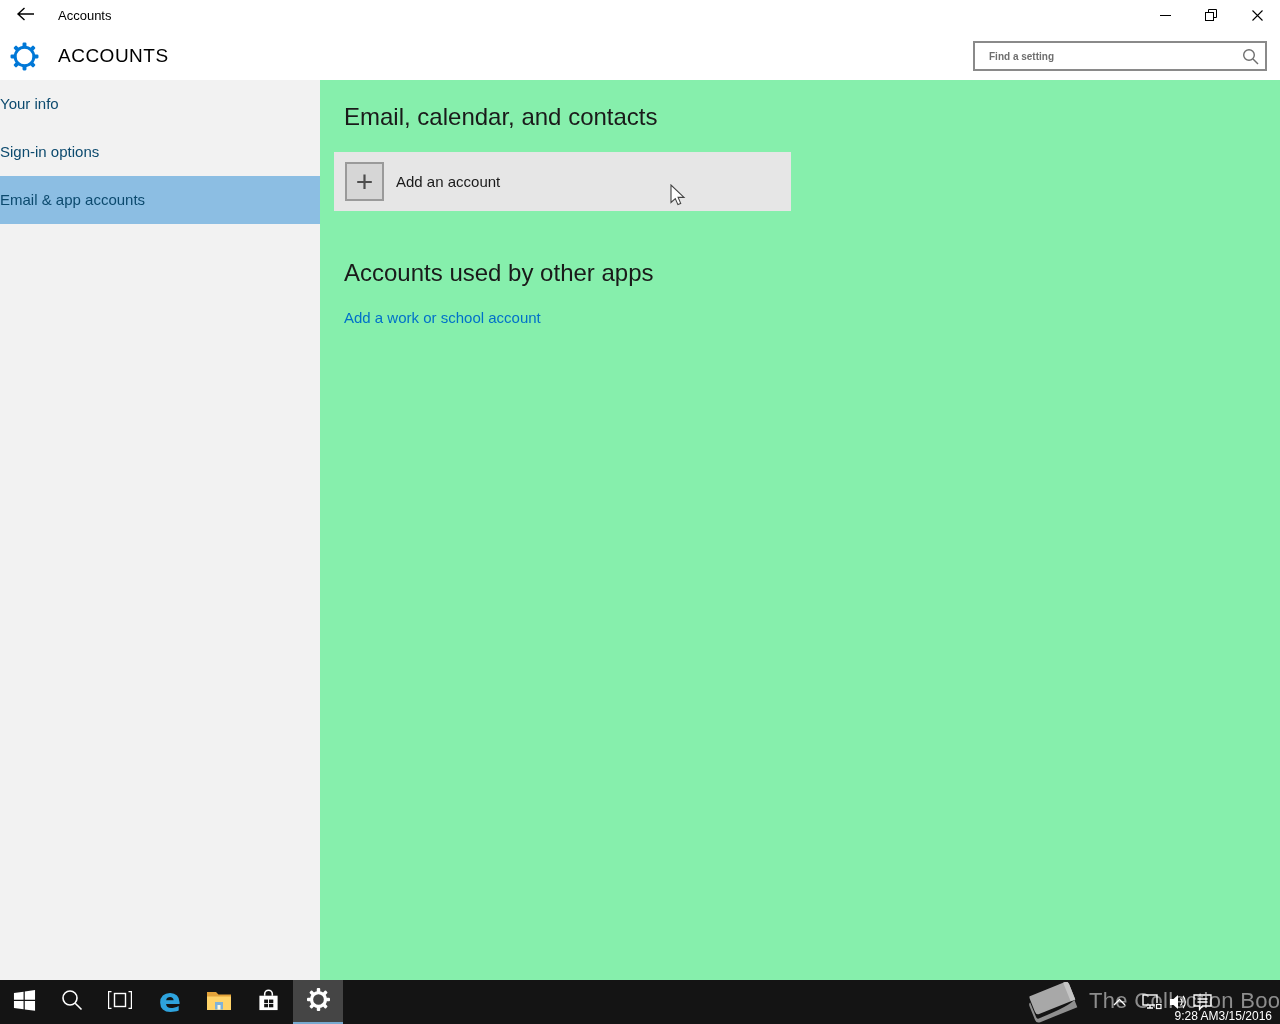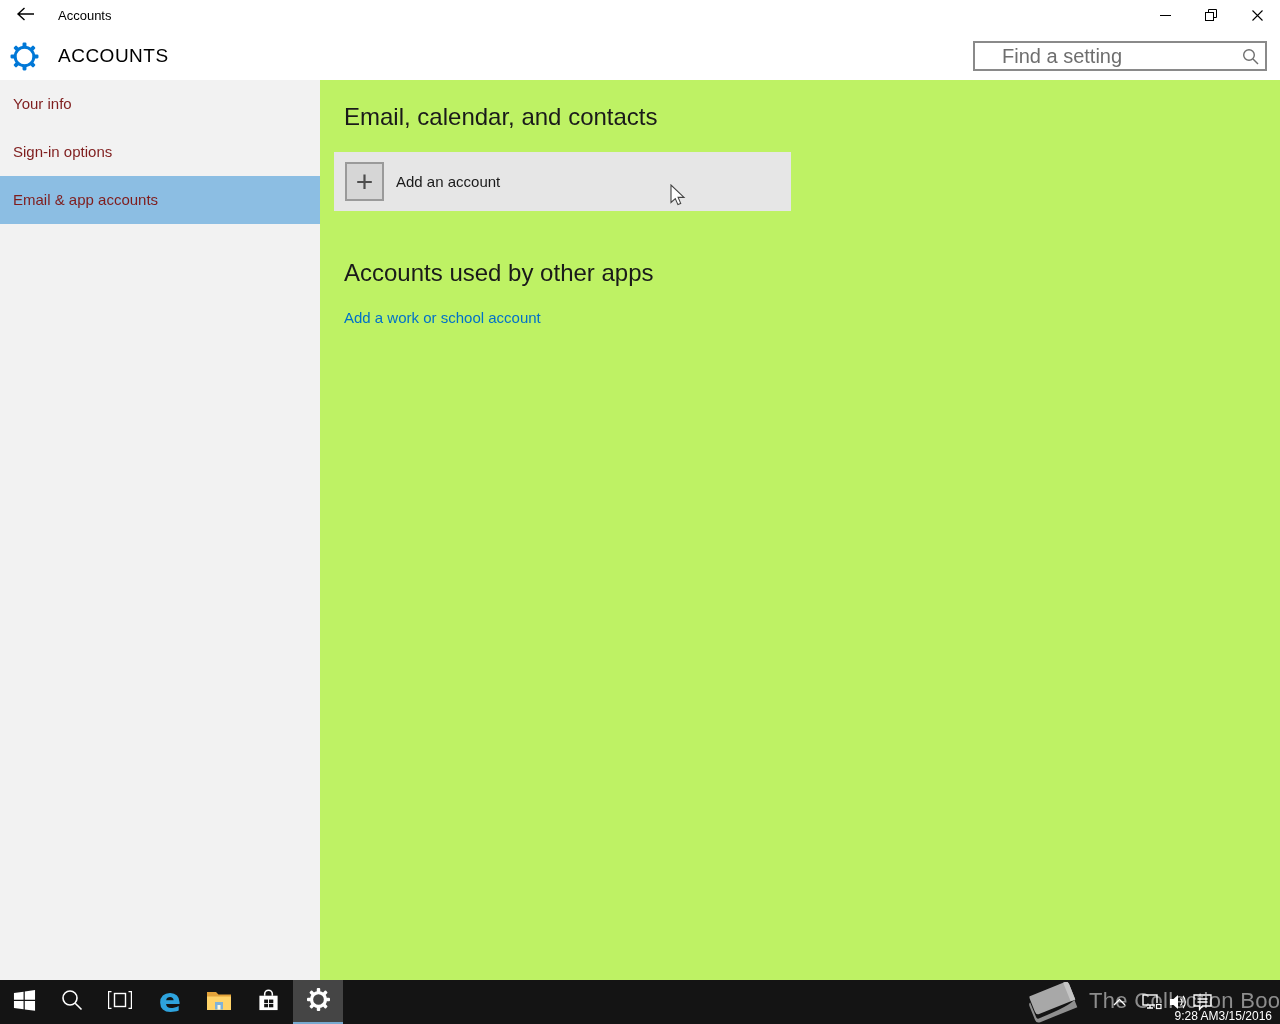--- a/index.html
+++ b/index.html
@@ -26,36 +26,36 @@
   
   .header { position: absolute; left: 0; top: 32px; width: 1120px; height: 48px; background: #fff; }
   .gear-header { position: absolute; left: 10px; top: 10px; width: 29px; height: 29px; }
   .page-title { position: absolute; left: 58px; top: 0; height: 48px; line-height: 48px; font-size: 19px; font-weight: 400; letter-spacing: 0.5px; color: #000; }
   .search-box {
     position: absolute; left: 973px; top: 9px; width: 294px; height: 30px;
     border: 2px solid #8a8a8a; background: #fff;
   }
   .search-input {
     position: absolute; left: 0; top: 0; width: 100%; height: 100%;
-    border: none; outline: none; padding: 0 30px 0 27px; font-size: 20px;
-    font-family: "Liberation Sans", sans-serif; color: #1a1a1a; background: transparent;
+    border: none; outline: none; padding: 0 30px 0 14px; font-size: 10px;
+    font-family: "Liberation Sans", sans-serif; color: #1a1a1a; background: transparent; font-weight: bold;
   }
   .search-input::placeholder { color: #6e6e6e; opacity: 1; }
   .search-mag { position: absolute; right: 6px; top: 5px; width: 17px; height: 17px; }
 
   
   .sidebar { position: absolute; left: 0; top: 80px; width: 320px; height: 900px; background: #f2f2f2; }
   .side-item {
     position: relative; width: 320px; height: 48px; line-height: 48px;
-    padding-left: 13px; font-size: 15px; color: #7f1d1d; cursor: default;
+    font-size: 15px; color: #0c4a6e; cursor: default;
   }
   .side-item.selected { background: #8cbee3; }
 
   
-  .content { position: absolute; left: 320px; top: 80px; width: 960px; height: 900px; background: #bef264; }
+  .content { position: absolute; left: 320px; top: 80px; width: 960px; height: 900px; background: #86efac; }
   .h-light { font-weight: 300; font-size: 24px; color: #1a1a1a; }
   .heading-email { position: absolute; left: 24px; top: 23px; }
   .add-account-row {
     position: absolute; left: 14px; top: 72px; width: 457px; height: 59px;
     background: #e6e6e6; cursor: default;
   }
   .plus-box {
     position: absolute; left: 11px; top: 10px; width: 39px; height: 39px;
     background: #d6d6d6; border: 2px solid #9a9a9a;
     display: flex; align-items: center; justify-content: center;

